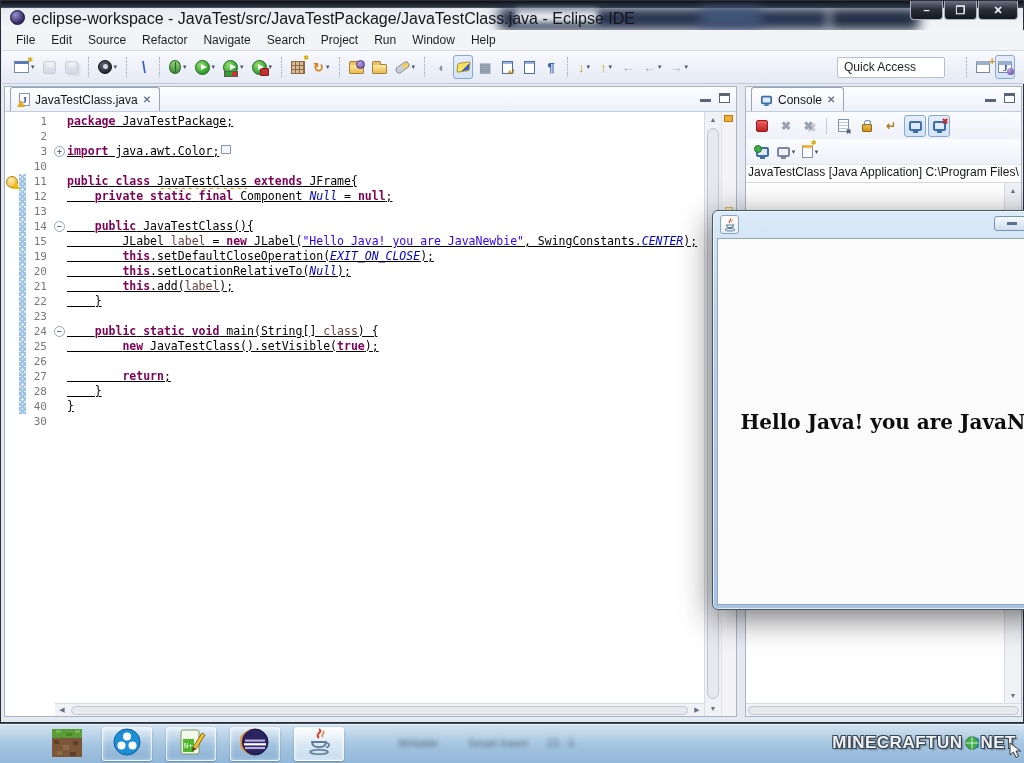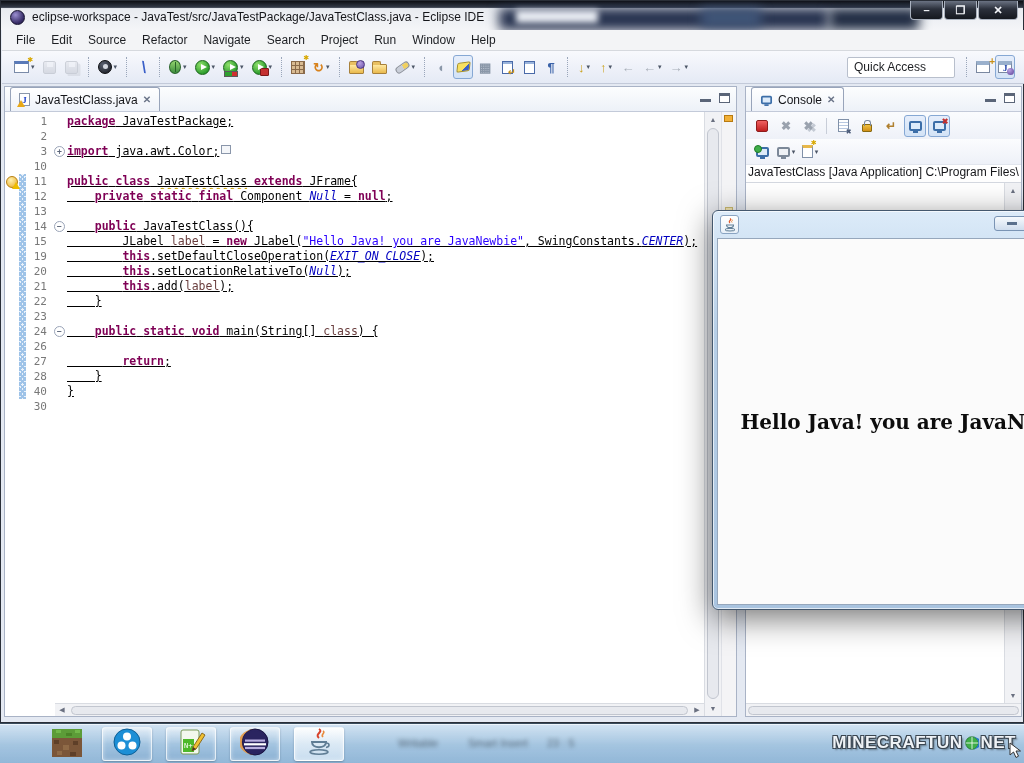--- a/index.html
+++ b/index.html
@@ -14,21 +14,21 @@
   
   .titlebar { position:absolute; left:0; top:0; width:100%; height:29px; overflow:hidden;
     background:linear-gradient(#0d0f14 0%,#343b49 22%,#e8ebf0 26%,#f4f5f8 100%); }
   .blob { position:absolute; }
   .b1 { left:498px; top:7px; width:330px; height:22px; background:#232f4c; filter:blur(6px); }
   .b2 { left:515px; top:9px; width:82px; height:13px; background:#e6eaf1; filter:blur(3px); }
   .b3 { left:700px; top:8px; width:60px; height:18px; background:#41577a; filter:blur(6px); }
   .b4 { left:828px; top:7px; width:90px; height:22px; background:#1d2940; filter:blur(6px); }
   .app-icon { position:absolute; left:9px; top:9px; width:15px; height:15px; border-radius:50%;
     background:radial-gradient(circle at 35% 30%,#9a8fd0,#3a2f6a 65%,#1f1840); border:1px solid #14102e; }
-  .title-text { position:absolute; left:31px; top:9px; font-size:12px; color:#15161a; white-space:nowrap; }
+  .title-text { position:absolute; left:31px; top:9px; font-size:16px; color:#15161a; white-space:nowrap; }
   .win-controls { position:absolute; right:5px; top:0; display:flex; }
   .wc { width:33px; height:19px; margin-left:1px; display:flex; align-items:center; justify-content:center;
     background:linear-gradient(#6a7282,#2b303b 45%,#15181f); border:1px solid #aab2bf; border-top:none;
     border-radius:0 0 4px 4px; color:#f2f4f8; font-size:11px; font-weight:bold; line-height:1; }
   .wc.close { width:40px; }
 
   
   .menubar { position:absolute; left:1px; top:29px; width:1022px; height:21px; background:#f3f4f6;
     border-bottom:1px solid #d6d9de; display:flex; align-items:center; padding-left:6px; }
   .mitem { font-size:12px; color:#1c1e22; padding:2px 8px; }
@@ -38,21 +38,21 @@
     background:linear-gradient(#f8f9fd,#e5eaf5); border-bottom:1px solid #c3cad9;
     display:flex; align-items:center; padding:0 8px; }
   .tbtn { height:24px; min-width:20px; display:flex; align-items:center; justify-content:center;
     padding:0 2px; margin:0 1px; border:1px solid transparent; border-radius:3px; }
   .tbtn.pressed { background:linear-gradient(#e6eefb,#d3e3f6); border-color:#86a8d4; }
   .tbtn.dis { opacity:.4; }
   .dd { font-size:7px; color:#4c5666; margin-left:2px; }
   .tsep { width:0; height:20px; border-left:1px dotted #9aa6ba; margin:0 5px; }
   .tglyph { font-weight:bold; font-size:13px; line-height:1; }
   .qa-box { width:108px; height:21px; background:#fff; border:1px solid #b8bfcc; border-radius:2px;
-    font-size:12px; color:#1c1e22; display:flex; align-items:center; padding-left:6px; margin:0 6px; }
+    font-size:12px; color:#1c1e22; display:flex; align-items:center; padding-left:6px; margin:0 16px; }
   .tspring { flex:1; }
 
   
   .i-new { width:15px; height:12px; background:#fff; border:1px solid #7a8ba8; border-top:3px solid #5a7ab8; position:relative; }
   .i-new::after { content:"✱"; position:absolute; right:-5px; top:-8px; color:#d8a800; font-size:7px; }
   .i-floppy { width:13px; height:13px; background:linear-gradient(#dadce2,#b6bac4); border:1px solid #989ea8; border-radius:2px; position:relative; }
   .i-floppy::after { content:""; position:absolute; left:3px; top:0; width:6px; height:5px; background:#edeff3; }
   .i-floppy.multi { box-shadow:2.5px 2.5px 0 #c6cad2; }
   .i-user { width:14px; height:14px; border-radius:50%; background:radial-gradient(circle at 35% 30%,#596070,#16181d); border:1px solid #090a0d; position:relative; }
   .i-user::after { content:""; position:absolute; left:4.5px; top:2.5px; width:5px; height:5px; border-radius:50%; background:#d4d8e0; }
@@ -461,20 +461,27 @@
                 <span class="gd on"></span>
                 <span class="gn">24</span>
                 <span class="gf">
                   <span class="fold">−</span>
                 </span>
                 <span class="gt"><span class="tok-p">    </span><span class="tok-k">public</span><span class="tok-p"> </span><span class="tok-k">static</span><span class="tok-p"> </span><span class="tok-k">void</span><span class="tok-p"> main(String[] </span><span class="tok-v">class</span><span class="tok-p">) {</span></span>
               </div>
               <div class="cl">
                 <span class="gi"></span>
                 <span class="gd on"></span>
+                <span class="gn">25</span>
+                <span class="gf"></span>
+                <span class="gt"><span class="tok-p">        </span><span class="tok-k">new</span><span class="tok-p"> JavaTestClass().setVisible(</span><span class="tok-k">true</span><span class="tok-p">);</span></span>
+              </div>
+              <div class="cl">
+                <span class="gi"></span>
+                <span class="gd on"></span>
                 <span class="gn">26</span>
                 <span class="gf"></span>
                 <span class="gt"></span>
               </div>
               <div class="cl">
                 <span class="gi"></span>
                 <span class="gd on"></span>
                 <span class="gn">27</span>
                 <span class="gf"></span>
                 <span class="gt"><span class="tok-p">        </span><span class="tok-k">return</span><span class="tok-p">;</span></span>

